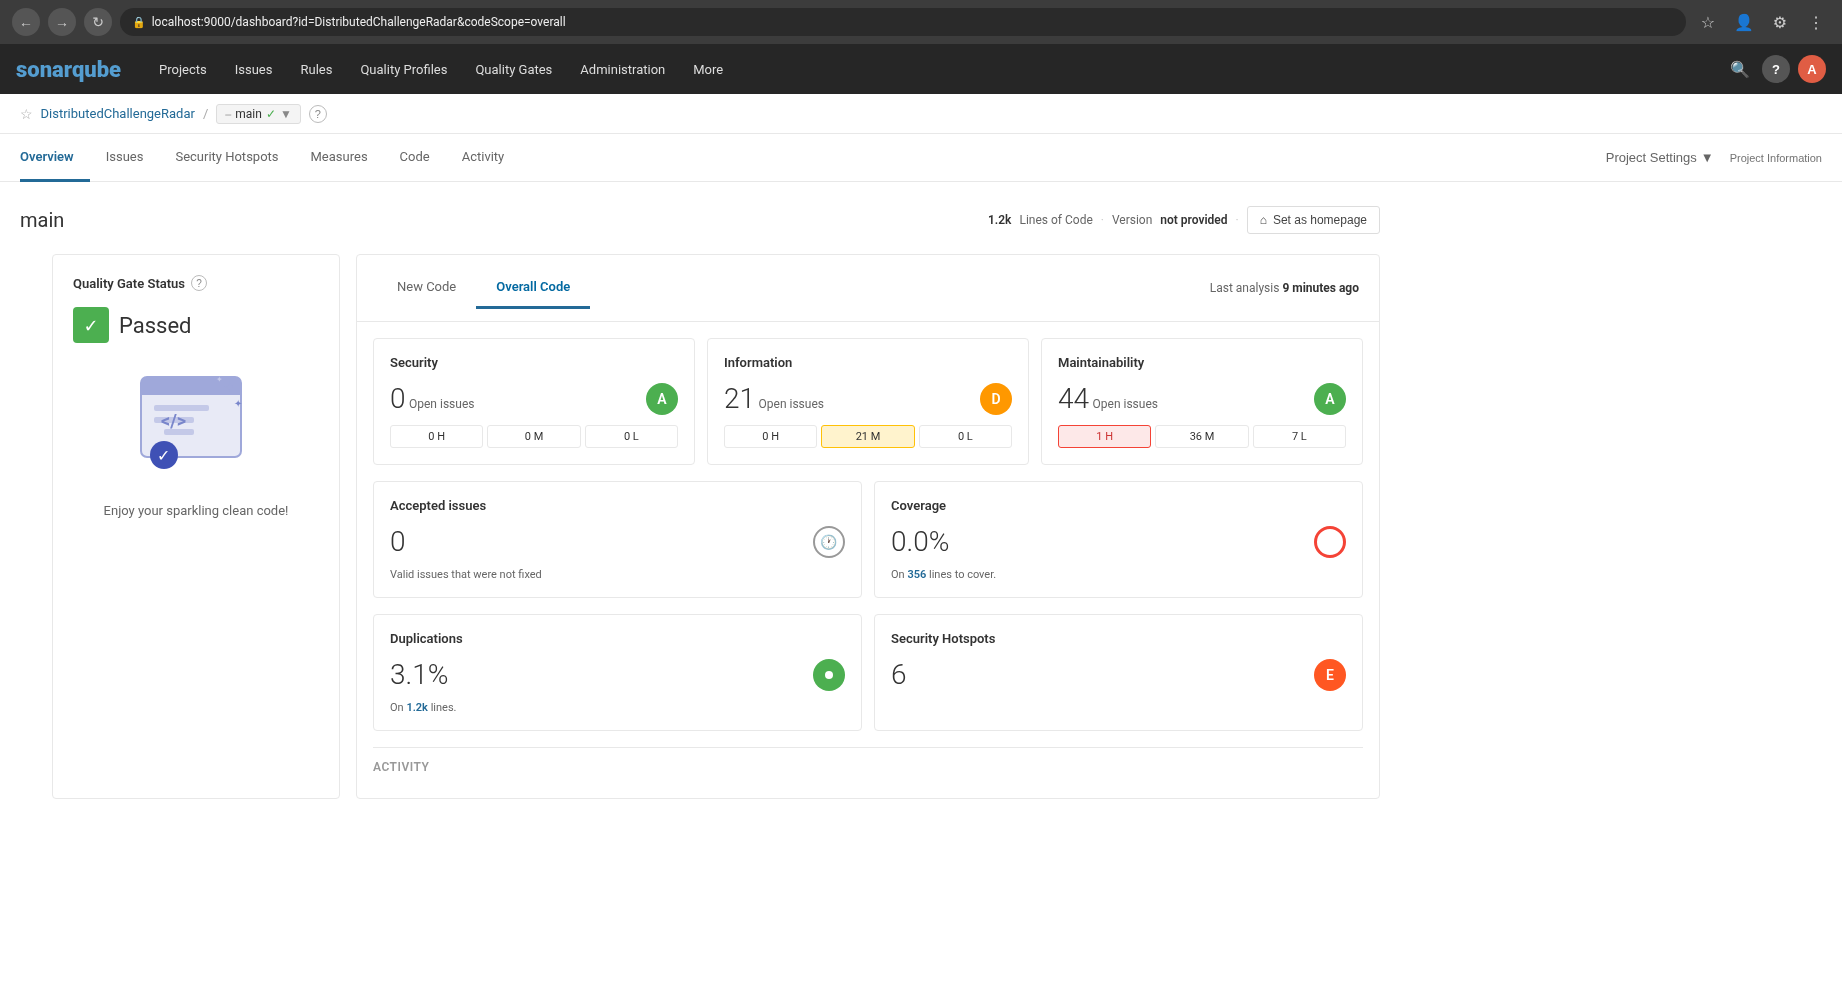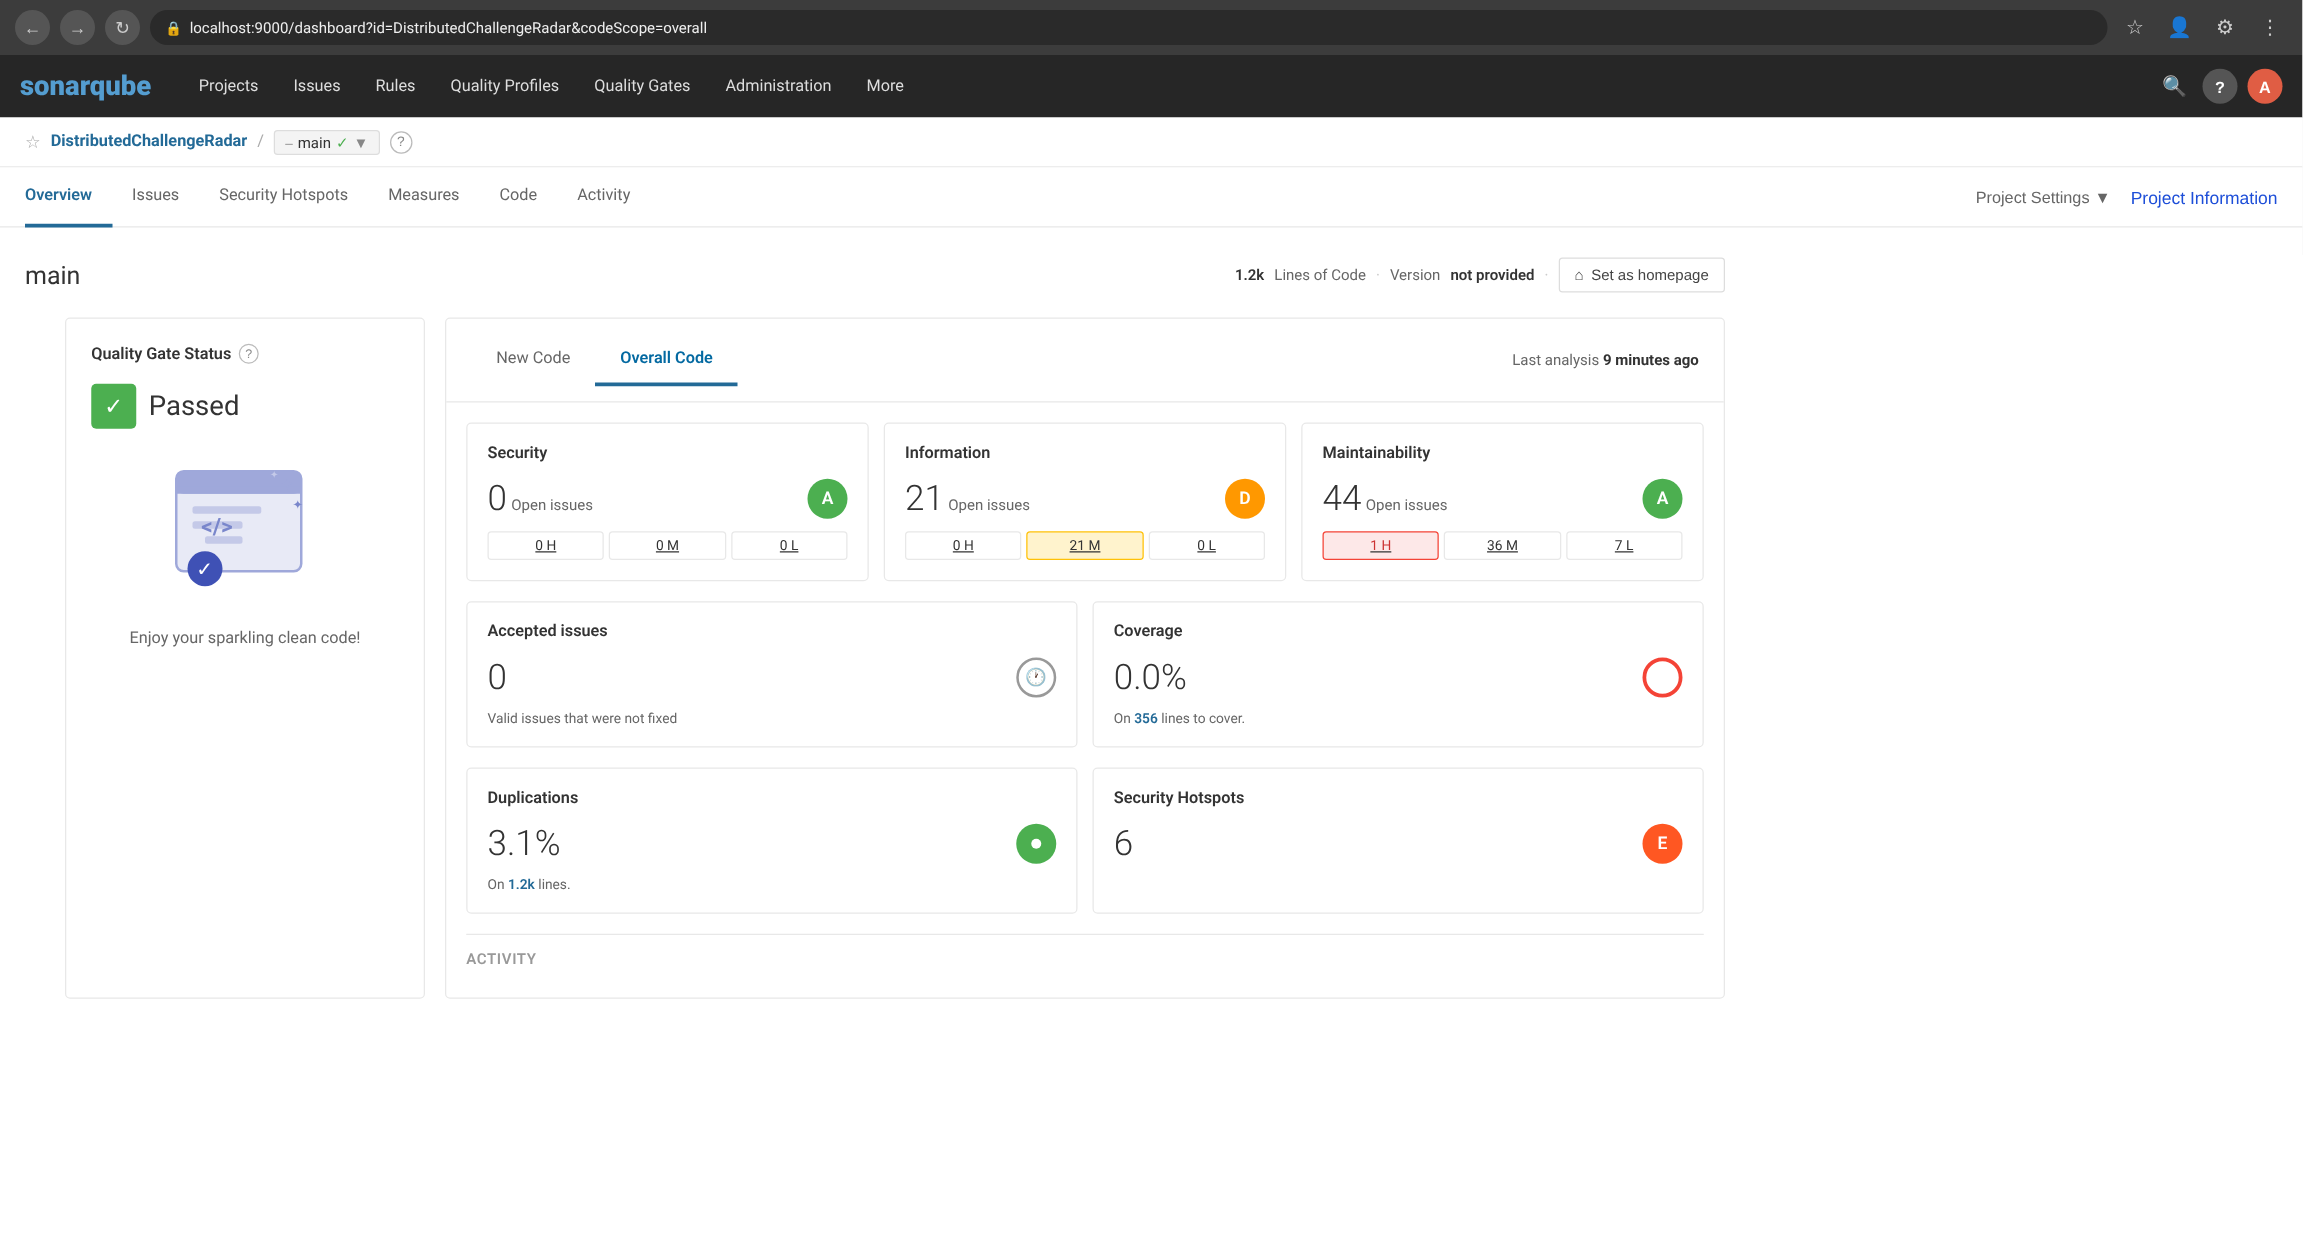--- a/index.html
+++ b/index.html
@@ -114,21 +114,21 @@
     .breadcrumb-bar {
       background: #fff;
       height: 40px;
       display: flex;
       align-items: center;
       padding: 0 20px;
       border-bottom: 1px solid #e8e8e8;
       gap: 8px;
     }
     .breadcrumb-star { color: #aaa; font-size: 14px; cursor: pointer; }
-    .breadcrumb-link { color: #236a97; font-size: 13px; cursor: pointer; text-decoration: none; font-weight: bold; }
+    .breadcrumb-link { color: #236a97; font-size: 13px; cursor: pointer; text-decoration: none; }
     .breadcrumb-sep { color: #aaa; font-size: 13px; }
     .branch-badge {
       display: flex; align-items: center; gap: 4px;
       background: #f4f4f4;
       border: 1px solid #ddd;
       border-radius: 3px;
       padding: 2px 8px;
       font-size: 12px;
       color: #333;
     }
@@ -176,21 +176,21 @@
       margin-left: auto;
       display: flex; align-items: center;
       gap: 16px;
     }
     .project-settings-btn {
       display: flex; gap: 4px;
       color: #666; font-size: 13px; cursor: pointer;
       background: none; border: none;
     }
     .project-info-btn {
-      color: #1d4ed8; font-size: 14px; cursor: pointer;
+      color: #737373; font-size: 11px; cursor: pointer;
       background: none; border: none;
     }
 
     
     .main-content {
       padding: 24px 20px;
       max-width: 1400px;
     }
 
     
@@ -366,21 +366,20 @@
     .grade-e { background: #ff5722; }
     .grade-red-ring {
       width: 32px; height: 32px;
       border-radius: 50%;
       border: 3px solid #f44336;
       background: #fff;
     }
     .metric-breakdown {
       display: flex; gap: 4px;
       margin-top: 4px;
-      text-decoration: underline;
     }
     .breakdown-chip {
       flex: 1;
       text-align: center;
       padding: 4px 0;
       font-size: 11px;
       border-radius: 3px;
       border: 1px solid #e8e8e8;
       color: #333;
     }

